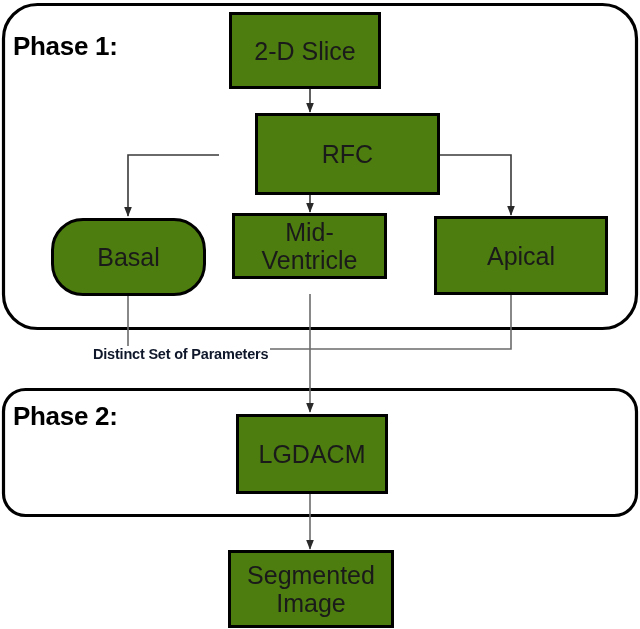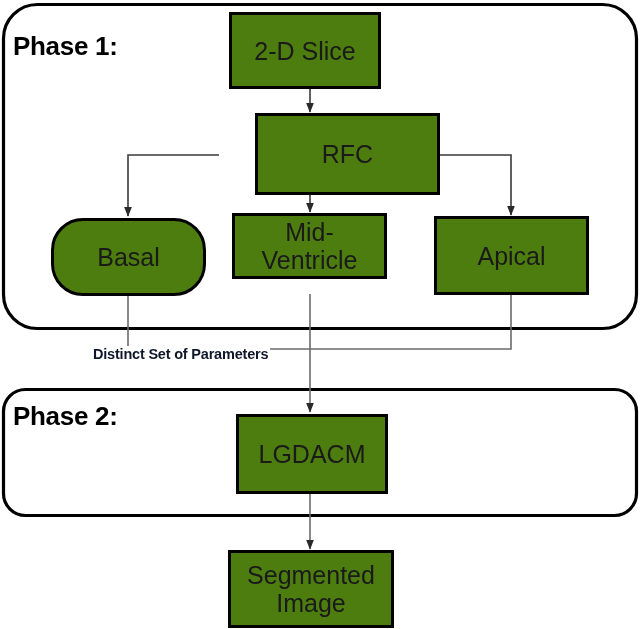--- a/index.html
+++ b/index.html
@@ -94,21 +94,21 @@
 
   <div class="node-box" style="left:229px; top:12px; width:152px; height:77px; font-size:25px;">2-D Slice</div>
 
   <div class="node-box" style="left:219px; top:113px; width:185px; height:82px; font-size:25px;margin-left:36px;">RFC</div>
 
   <div class="node-box" style="left:51px; top:218px; width:155px; height:78px; font-size:25px;border-radius:32px;">Basal</div>
 
   <div class="node-box" style="left:232px; top:213px; width:155px; height:66px; font-size:25px;">Mid-
 Ventricle</div>
 
-  <div class="node-box" style="left:434px; top:216px; width:155px; height:79px; font-size:25px;">Apical</div>
+  <div class="node-box" style="left:434px; top:216px; width:174px; height:79px; font-size:25px;">Apical</div>
 
   <div class="node-box" style="left:228px; top:550px; width:166px; height:78px; font-size:25px;">Segmented
 Image</div>
 
   <div class="node-box" style="left:236px; top:414px; width:152px; height:80px; font-size:25px;">LGDACM</div>
 
   <div class="edge-label" style="left:91px; top:346px; font-size:14.5px;">Distinct Set of Parameters</div>
 
 </div>
 

